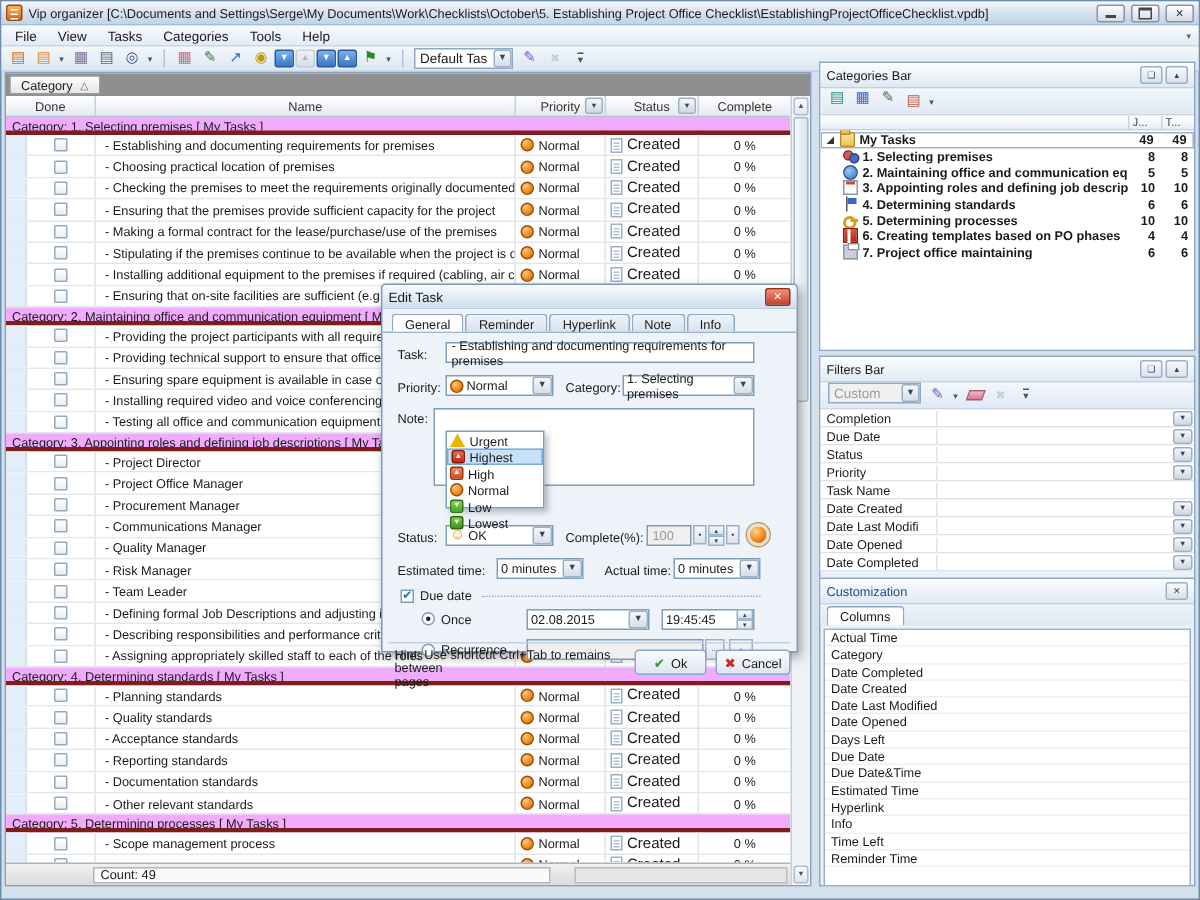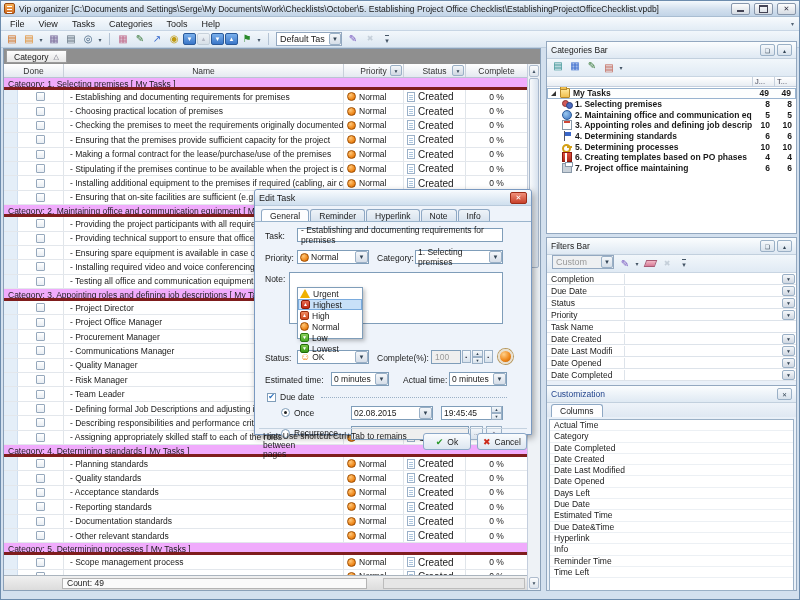--- a/index.html
+++ b/index.html
@@ -913,26 +913,26 @@
     </div>
     <div class="clist">
         <div class="citem">Actual Time</div>
         <div class="citem">Category</div>
         <div class="citem">Date Completed</div>
         <div class="citem">Date Created</div>
         <div class="citem">Date Last Modified</div>
         <div class="citem">Date Opened</div>
         <div class="citem">Days Left</div>
         <div class="citem">Due Date</div>
+        <div class="citem">Due Date&amp;Time</div>
         <div class="citem">Estimated Time</div>
-        <div class="citem">Due Date&amp;Time</div>
         <div class="citem">Hyperlink</div>
         <div class="citem">Info</div>
+        <div class="citem">Time Left</div>
         <div class="citem">Reminder Time</div>
-        <div class="citem">Time Left</div>
       </div>
   </div>
 
   <div class="dialog">
     <div class="dlg-title">
       <span>Edit Task</span>
       <span class="dlg-close">✕</span>
     </div>
     <div class="dlg-tabs">
         <div class="tab active">General</div>

